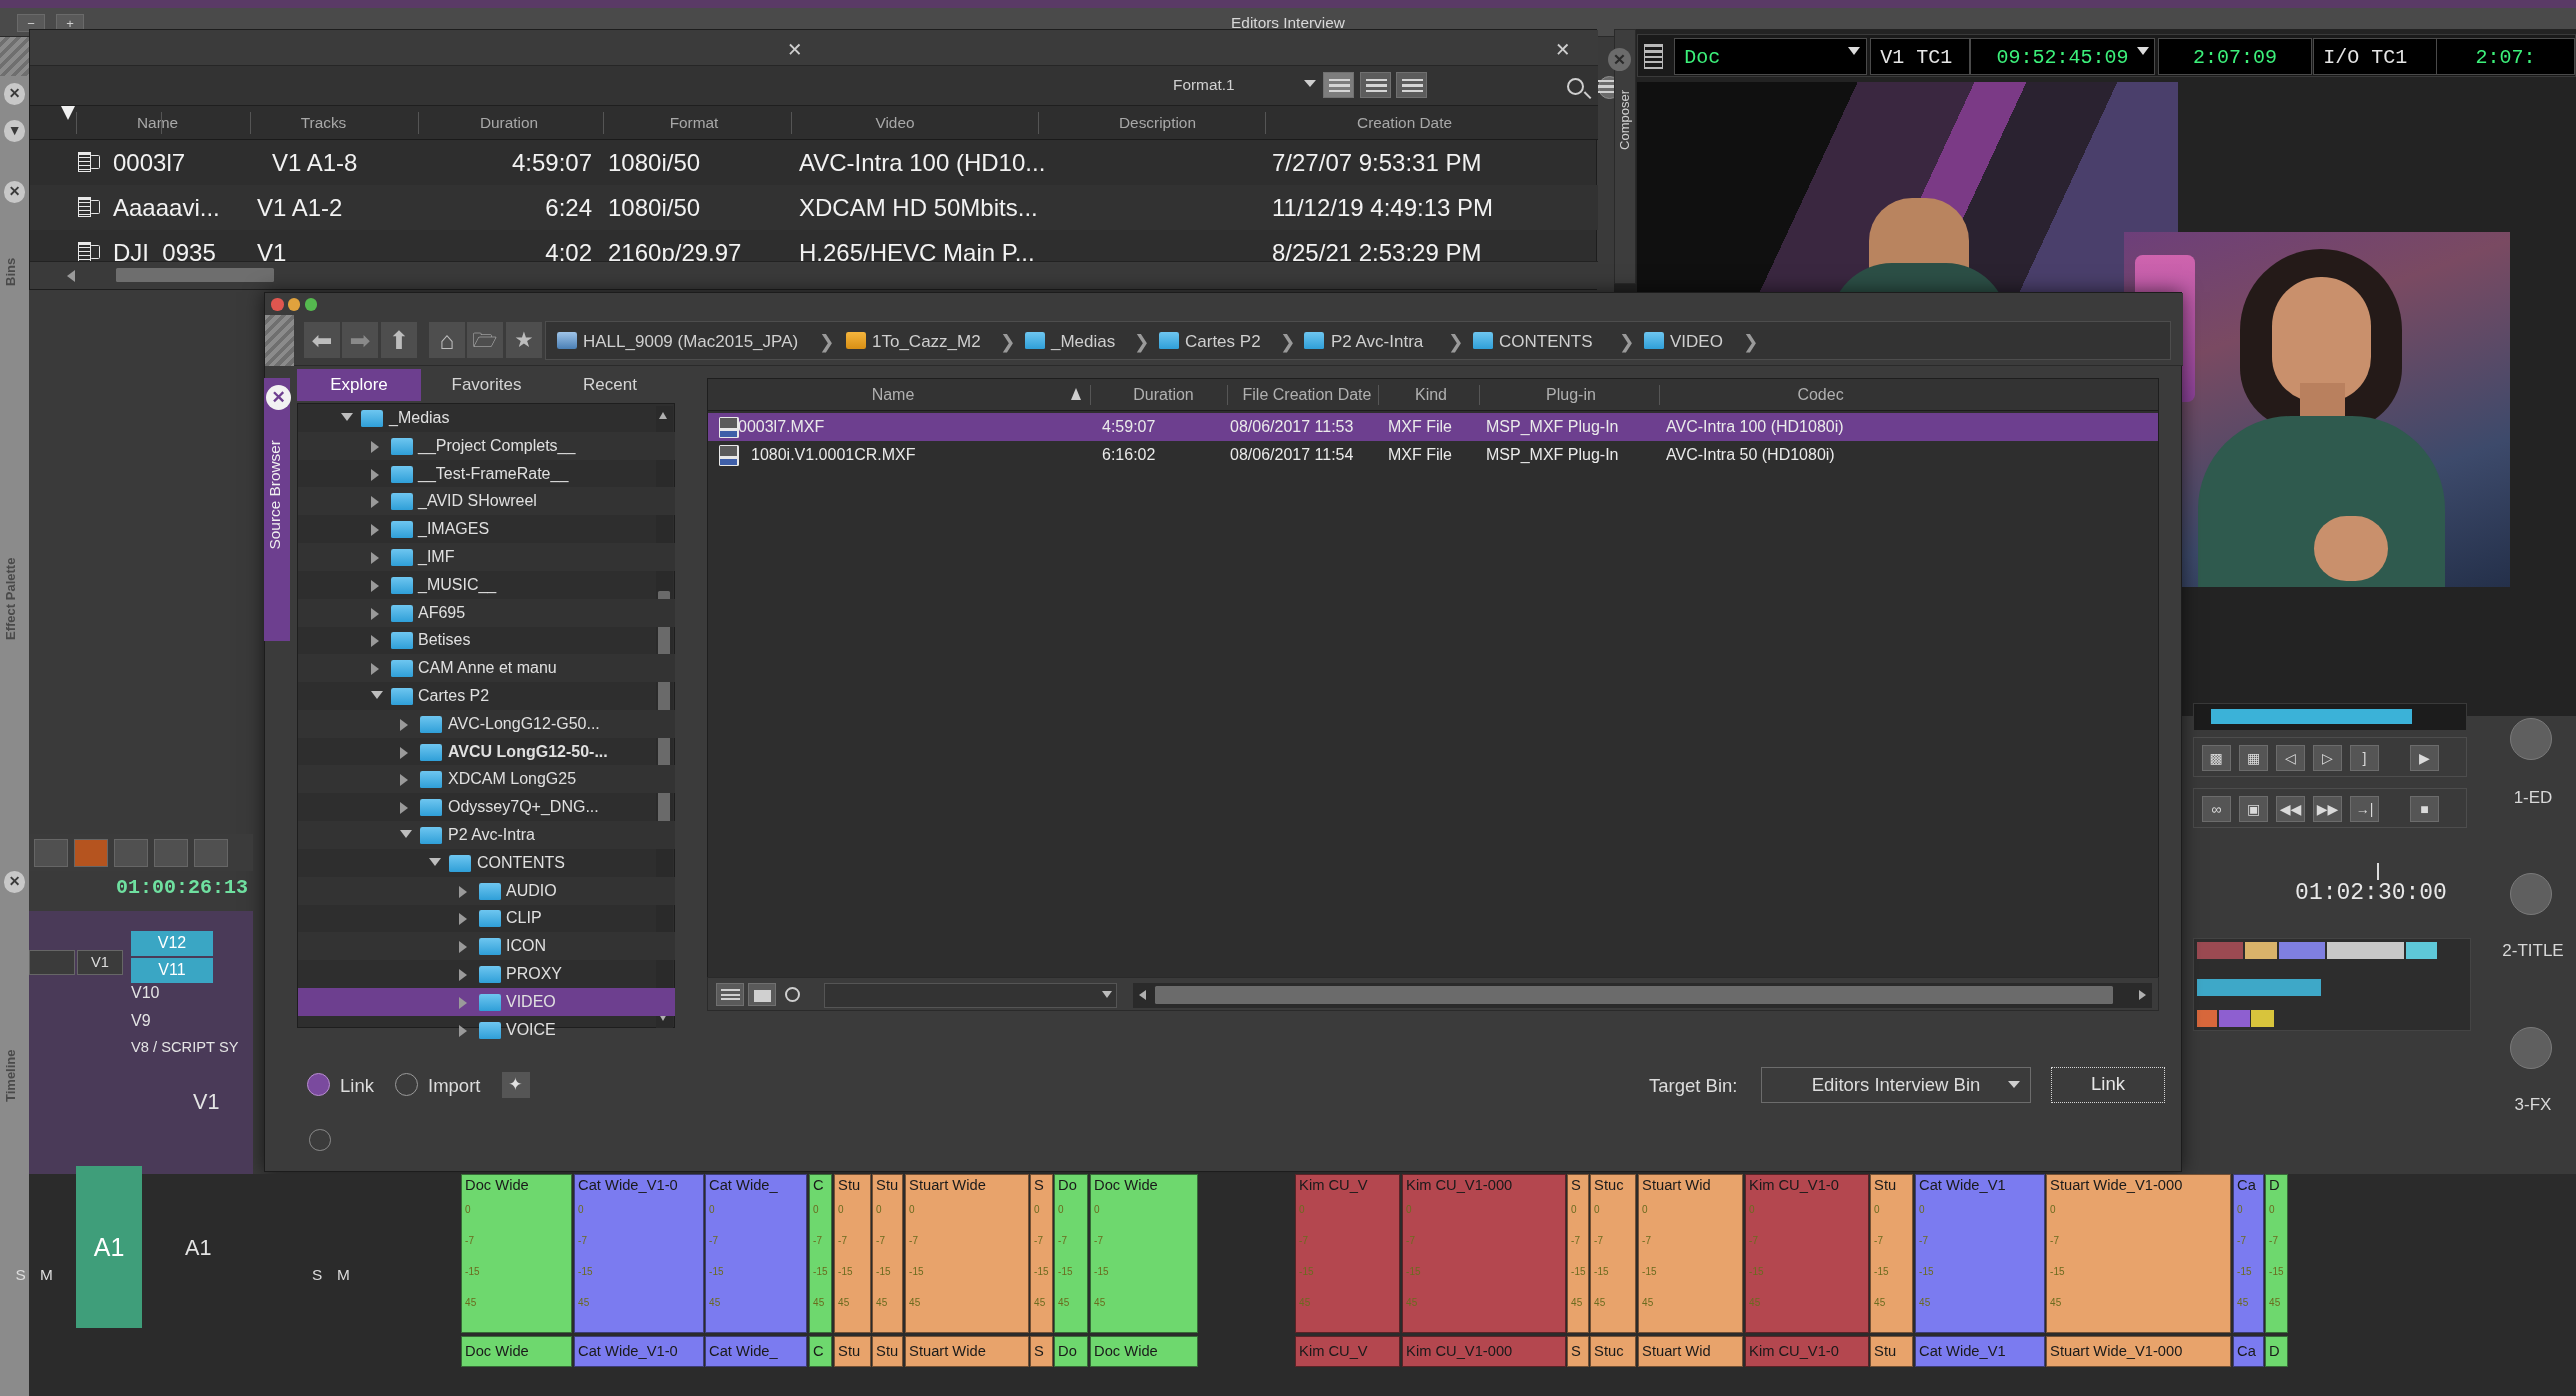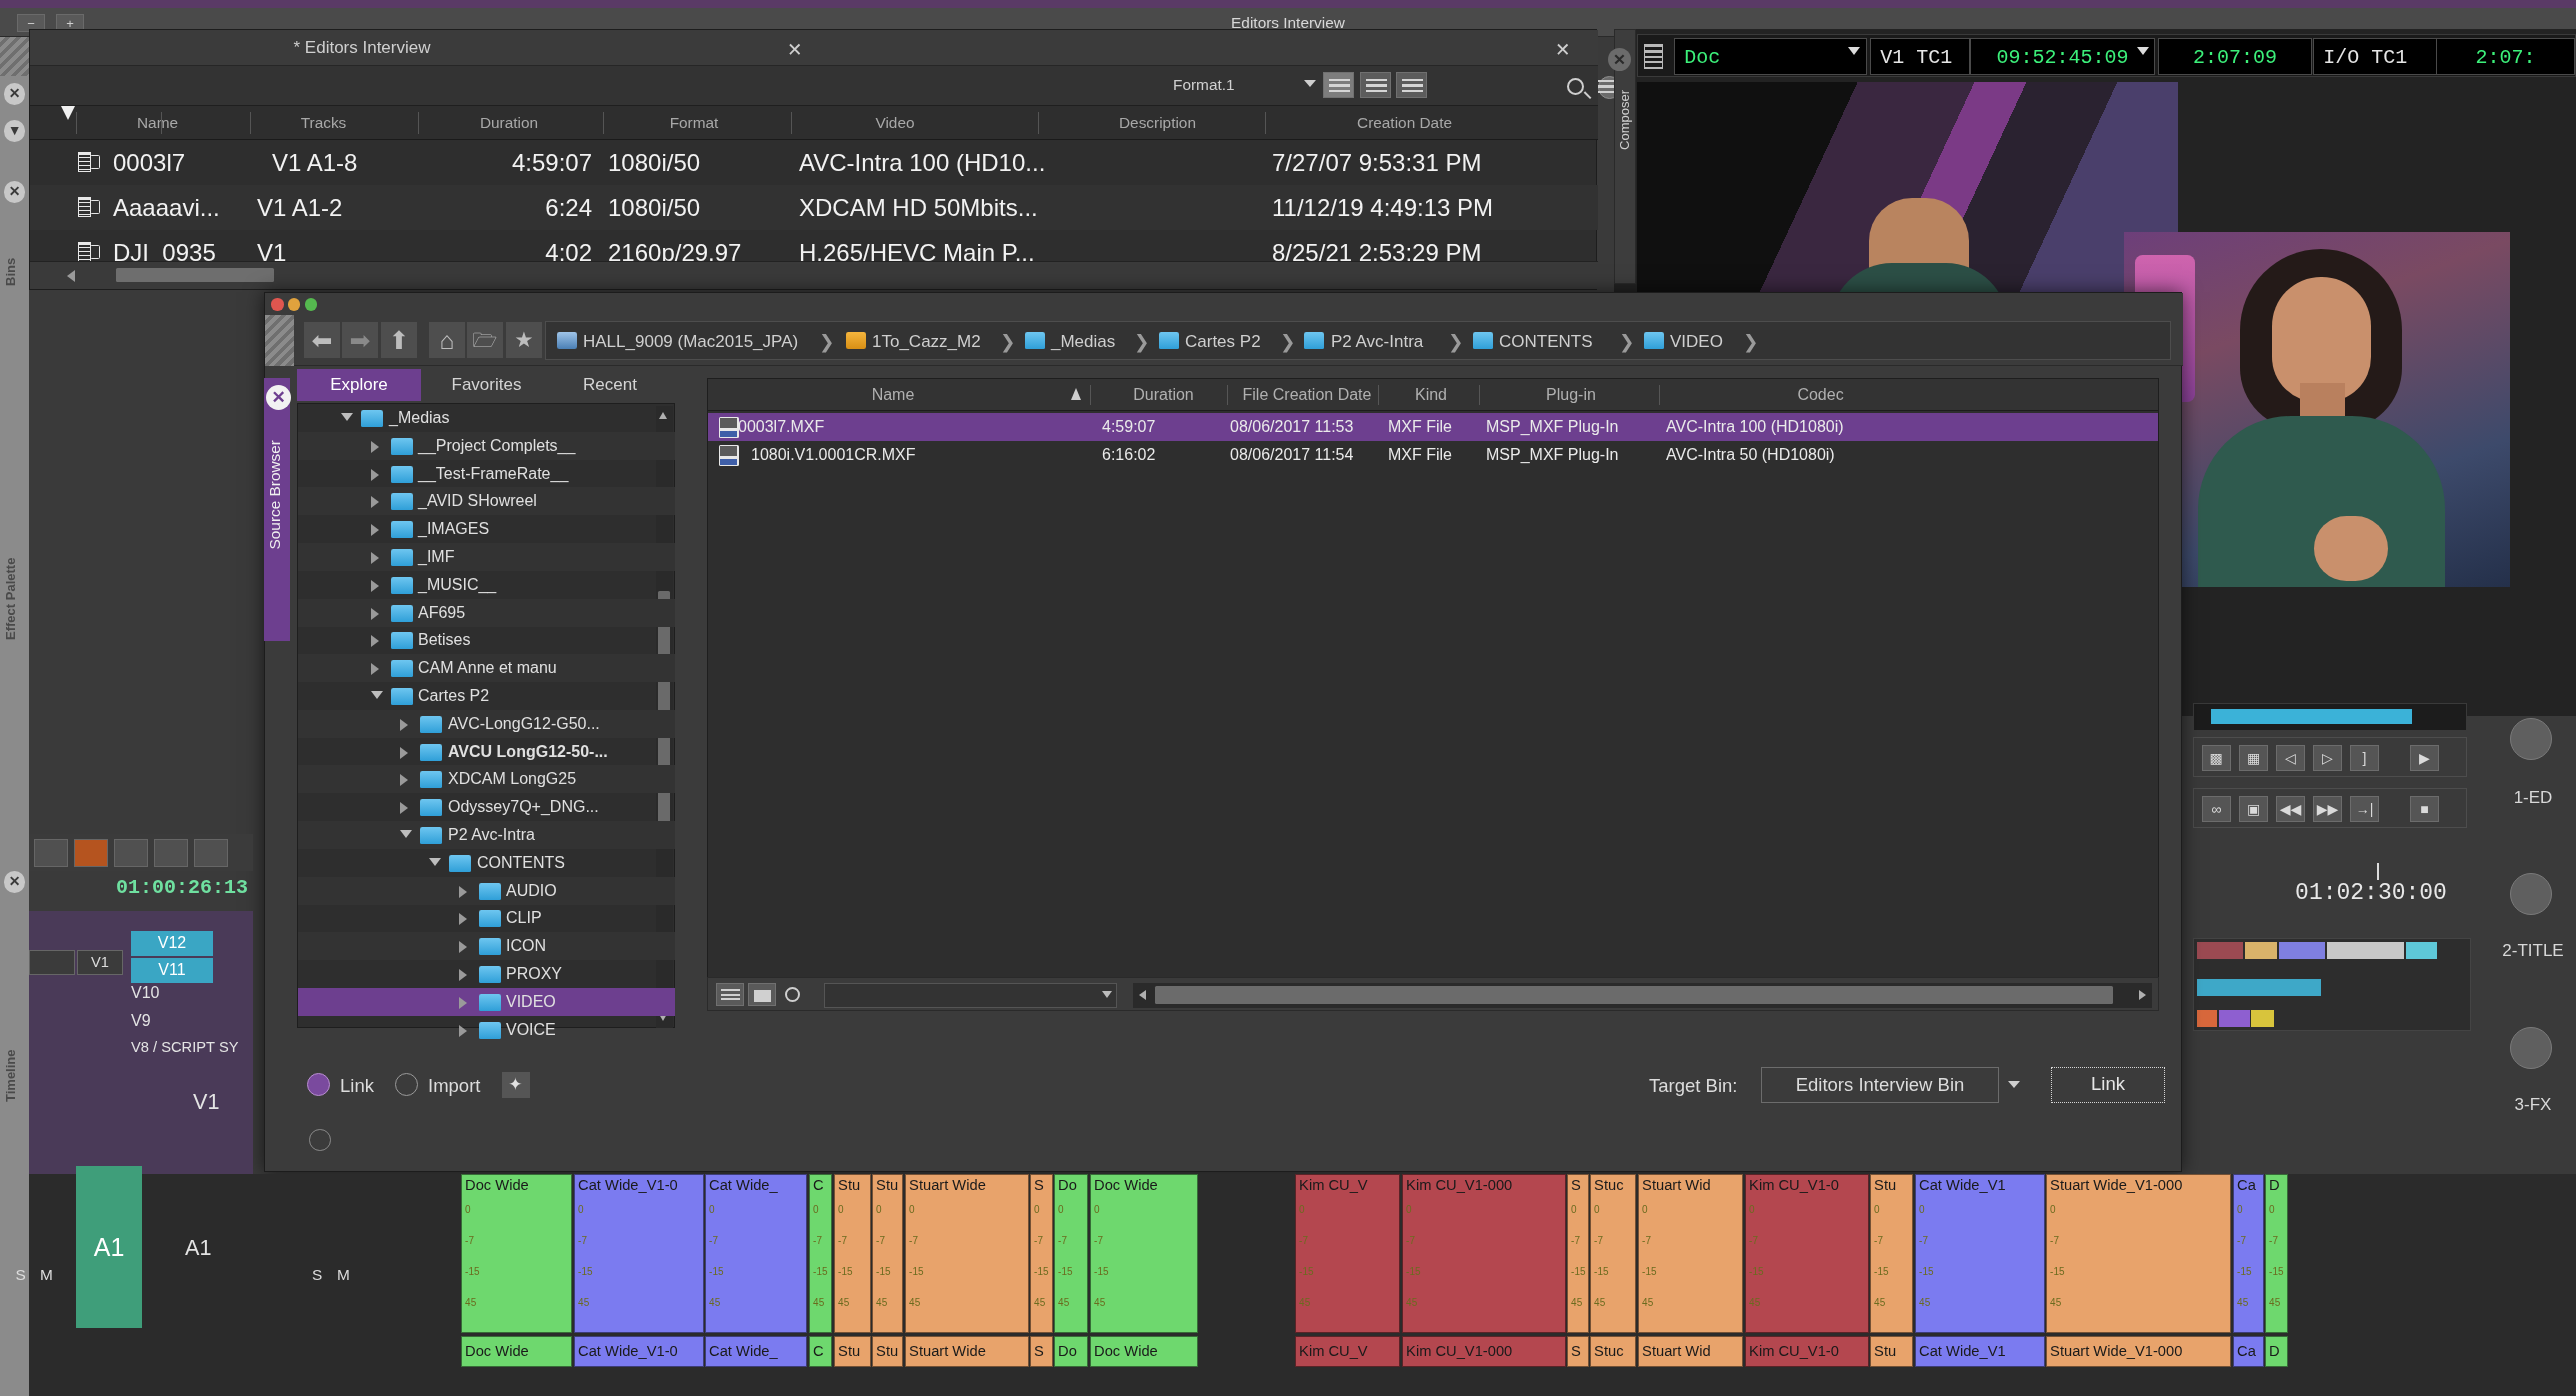--- a/index.html
+++ b/index.html
@@ -220,21 +220,21 @@
   .sb-grip:after { content:""; position:absolute; left:40px; top:3.1px; width:0;height:0;
     border-left:7px solid transparent;border-right:7px solid transparent;border-bottom:7.7px solid #b9b9b9; }
 
   .sb-bottom { position:absolute; left:0; top:1046px; width:1918px; height:94px; background:#3b3b3b; border-top:0.8px solid #2c2c2c; }
   .radio { position:absolute; top:1073px; width:23px; height:23px; border-radius:50%; border:1.5px solid #9a9a9a; background:#3b3b3b; }
   .radio.on { background:#7a4a9e; border-color:#b98fd0; }
   .radio-lbl { position:absolute; top:1075px; color:#dcdcdc; font-size:18.5px; }
   .gear-btn { position:absolute; left:502px; top:1072px; width:28px; height:26px; background:#555; }
   .gear-btn:after { content:"\2726"; position:absolute; left:6.2px; top:1.5px; color:#e2e2e2; font-size:17px; }
   .tb-label { position:absolute; left:1649px; top:1075px; color:#dcdcdc; font-size:18.5px; }
-  .tb-combo { position:absolute; left:1761px; top:1067px; width:238px; height:36px; background:#3b3b3b; border:0.8px solid #6c6c6c;
+  .tb-combo { position:absolute; left:1761px; top:1067px; width:270px; height:36px; background:#3b3b3b; border:0.8px solid #6c6c6c;
     color:#dcdcdc; font-size:18.5px; text-align:center; line-height:34px; }
   .tb-caret { position:absolute; left:2008px; top:1081px; width:0;height:0;
     border-left:6.2px solid transparent;border-right:6.2px solid transparent;border-top:7.7px solid #cfcfcf; }
   .link-btn { position:absolute; left:2051px; top:1067px; width:114px; height:36px; background:#3b3b3b;
     border:1.5px dotted #d6d6d6; color:#e6e6e6; font-size:18.5px; text-align:center; line-height:32px; }
   .sb-bigcircle { position:absolute; left:309px; top:1129px; width:21.6px;height:21.6px;border-radius:50%;border:1.5px solid #8a8a8a; }
 
   
   .tl-toolbar { position:absolute; left:29px; top:834px; width:224px; height:37px; background:#3b3b3b; }
   .tlb { position:absolute; top:4.6px; width:34px; height:28px; background:#505050; border:0.8px solid #666; }
@@ -278,21 +278,20 @@
     <div class="rail-ico" style="top:83px;border-radius:50%;">▼</div>
     <div class="rail-ico" style="top:144px">✕</div>
     <div class="rail-vtext" style="top:402px;height:201px">Effect Palette</div>
     <div class="rail-ico" style="top:834px">✕</div>
     <div class="rail-vtext" style="top:911px;height:154px">Timeline</div>
   </div>
   <div class="rail-vtext" style="position:absolute;left:3.1px;top:193px;height:93px;color:#4a4a4a;">Bins</div>
 
   <div class="bin-window">
     <div class="bin-tabrow">
-      <div class="bin-tab t1">* Editors Interview</div>
       <div class="tab-x x1">✕</div>
       <div class="tab-x x2">✕</div>
     </div>
     <div class="tab-gear"></div>
 
     <div class="bin-sub">
       <div class="fmt-label">Format.1</div>
       <div class="fmt-caret"></div>
       <div class="viewbtn v1">
           <div class="g"></div>

